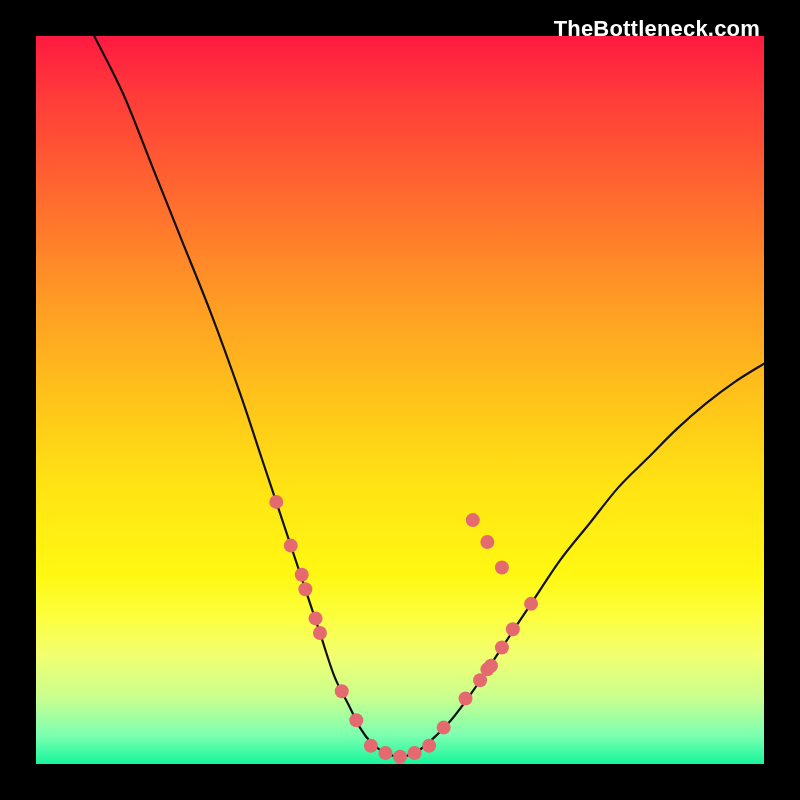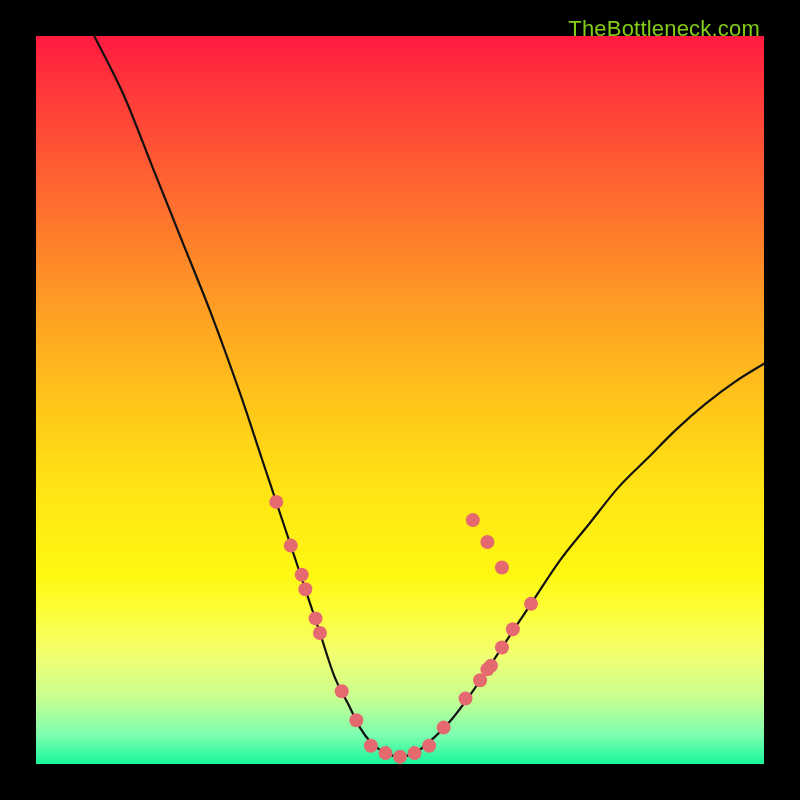--- a/index.html
+++ b/index.html
@@ -40,24 +40,24 @@
       #f2ff70 85%,
       #c8ff90 91%,
       #7dffb0 96%,
       #17f59b 100%
     );
   }
   .watermark {
     position: absolute;
     top: 16px;
     right: 40px;
-    color: #84cc16;
+    color: #ffffff;
     font-size: 22px;
     letter-spacing: 0.2px;
-    font-weight: 400;
+    font-weight: 700;
     user-select: none;
   }
   svg.curve {
     position: absolute;
     inset: 0;
   }
 </style>
 </head>
 <body>
 

